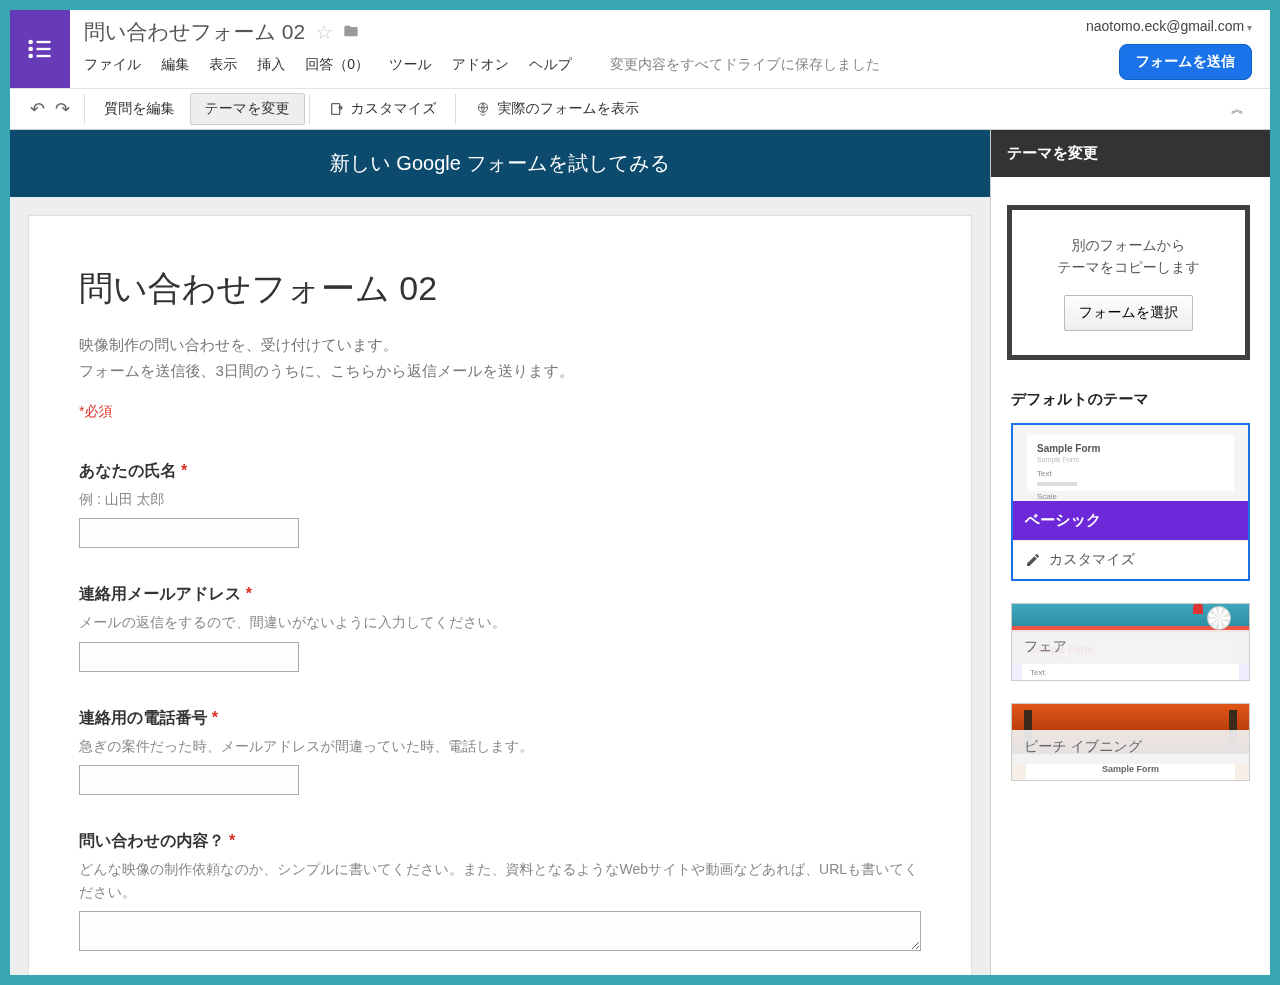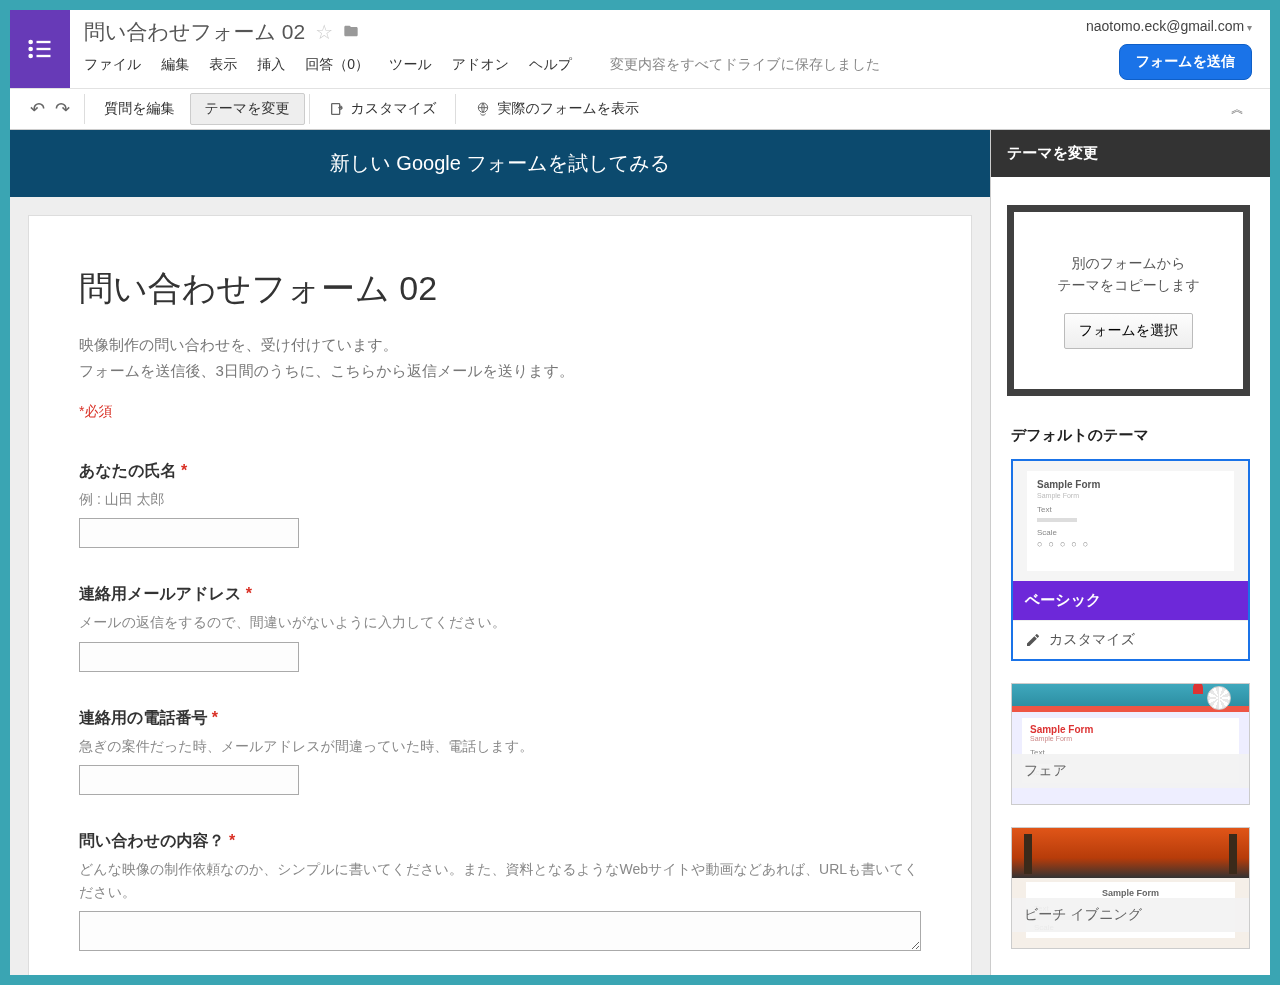--- a/index.html
+++ b/index.html
@@ -35,28 +35,28 @@
 .form-desc { font-size: 15px; color: #777; line-height: 1.7; margin-bottom: 20px; }
 .required-note { color: #d93025; font-size: 14px; margin-bottom: 40px; }
 .question { margin-bottom: 36px; }
 .q-label { font-size: 16px; color: #333; font-weight: bold; margin-bottom: 6px; }
 .q-label .req { color: #d93025; }
 .q-help { font-size: 14px; color: #888; margin-bottom: 8px; line-height: 1.6; }
 .q-input { border: 1px solid #aaa; background: #fdfdfd; width: 220px; height: 30px; padding: 4px 6px; font-size: 14px; }
 .q-textarea { border: 1px solid #aaa; background: #fdfdfd; width: 100%; height: 40px; padding: 6px; font-size: 14px; resize: vertical; }
 .side-panel { width: 280px; background: #fff; border-left: 1px solid #ccc; display: flex; flex-direction: column; overflow-y: auto; }
 .side-header { background: #333; color: #fff; padding: 14px 16px; font-size: 15px; font-weight: bold; }
-.copy-box { margin: 28px 20px 20px 16px; border: 7px solid #404040; padding: 40px 18px; text-align: center; }
+.copy-box { margin: 28px 20px 20px 16px; border: 5px solid #404040; padding: 24px 18px; text-align: center; }
 .copy-box-text { font-size: 14px; color: #555; line-height: 1.6; margin-bottom: 16px; }
 .copy-box-text b { font-weight: normal; }
 .select-form-btn { border: 1px solid #bbb; background: linear-gradient(#fdfdfd,#eee); padding: 8px 14px; font-size: 14px; cursor: pointer; border-radius: 2px; }
 .default-themes-title { font-size: 15px; font-weight: bold; color: #222; padding: 10px 20px 14px 20px; }
 .theme-card { margin: 0 20px 22px 20px; border: 1px solid #ccc; background: #fff; cursor: pointer; position: relative; }
 .theme-card.selected { border: 2px solid #1a73e8; }
-.theme-preview { height: 120px; background: #f5f5f5; position: relative; overflow: hidden; }
+.theme-preview { height: 76px; background: #f5f5f5; position: relative; overflow: hidden; }
 .tp-inner { position: absolute; left: 14px; right: 14px; top: 10px; bottom: 10px; background: #fff; padding: 8px 10px; font-size: 9px; color: #888; }
 .tp-inner .tp-title { font-size: 10px; color: #555; font-weight: bold; margin-bottom: 2px; }
 .tp-inner .tp-line { width: 40px; height: 4px; background: #ddd; margin: 4px 0; }
 .theme-name-bar { background: #6d28d9; color: #fff; padding: 10px 12px; font-size: 15px; font-weight: bold; }
 .theme-customize { padding: 10px 12px; font-size: 14px; color: #555; display: flex; align-items: center; gap: 8px; border-top: 1px solid #eee; }
 .theme-label-overlay { position: absolute; left: 0; right: 0; bottom: 16px; background: rgba(242,242,242,0.92); color: #666; padding: 8px 12px; font-size: 14px; }
 .fair-header { height: 28px; background: linear-gradient(#3fa8bd,#2d8fa3); position: relative; border-bottom: 6px solid #e54; }
 .fair-header::before { content:""; position:absolute; right:18px; top:2px; width:22px; height:22px; border-radius:50%; background: repeating-conic-gradient(#fff 0 20deg,#e8e8e8 20deg 40deg); border:1px solid #ccc; }
 .fair-header::after { content:""; position:absolute; right:46px; top:-2px; width:10px; height:12px; background:#d33; border-radius: 50% 50% 0 0; }
 .fair-body { position:absolute; left:10px; right:10px; top:34px; background:#fff; padding:6px 8px; font-size:9px; }

